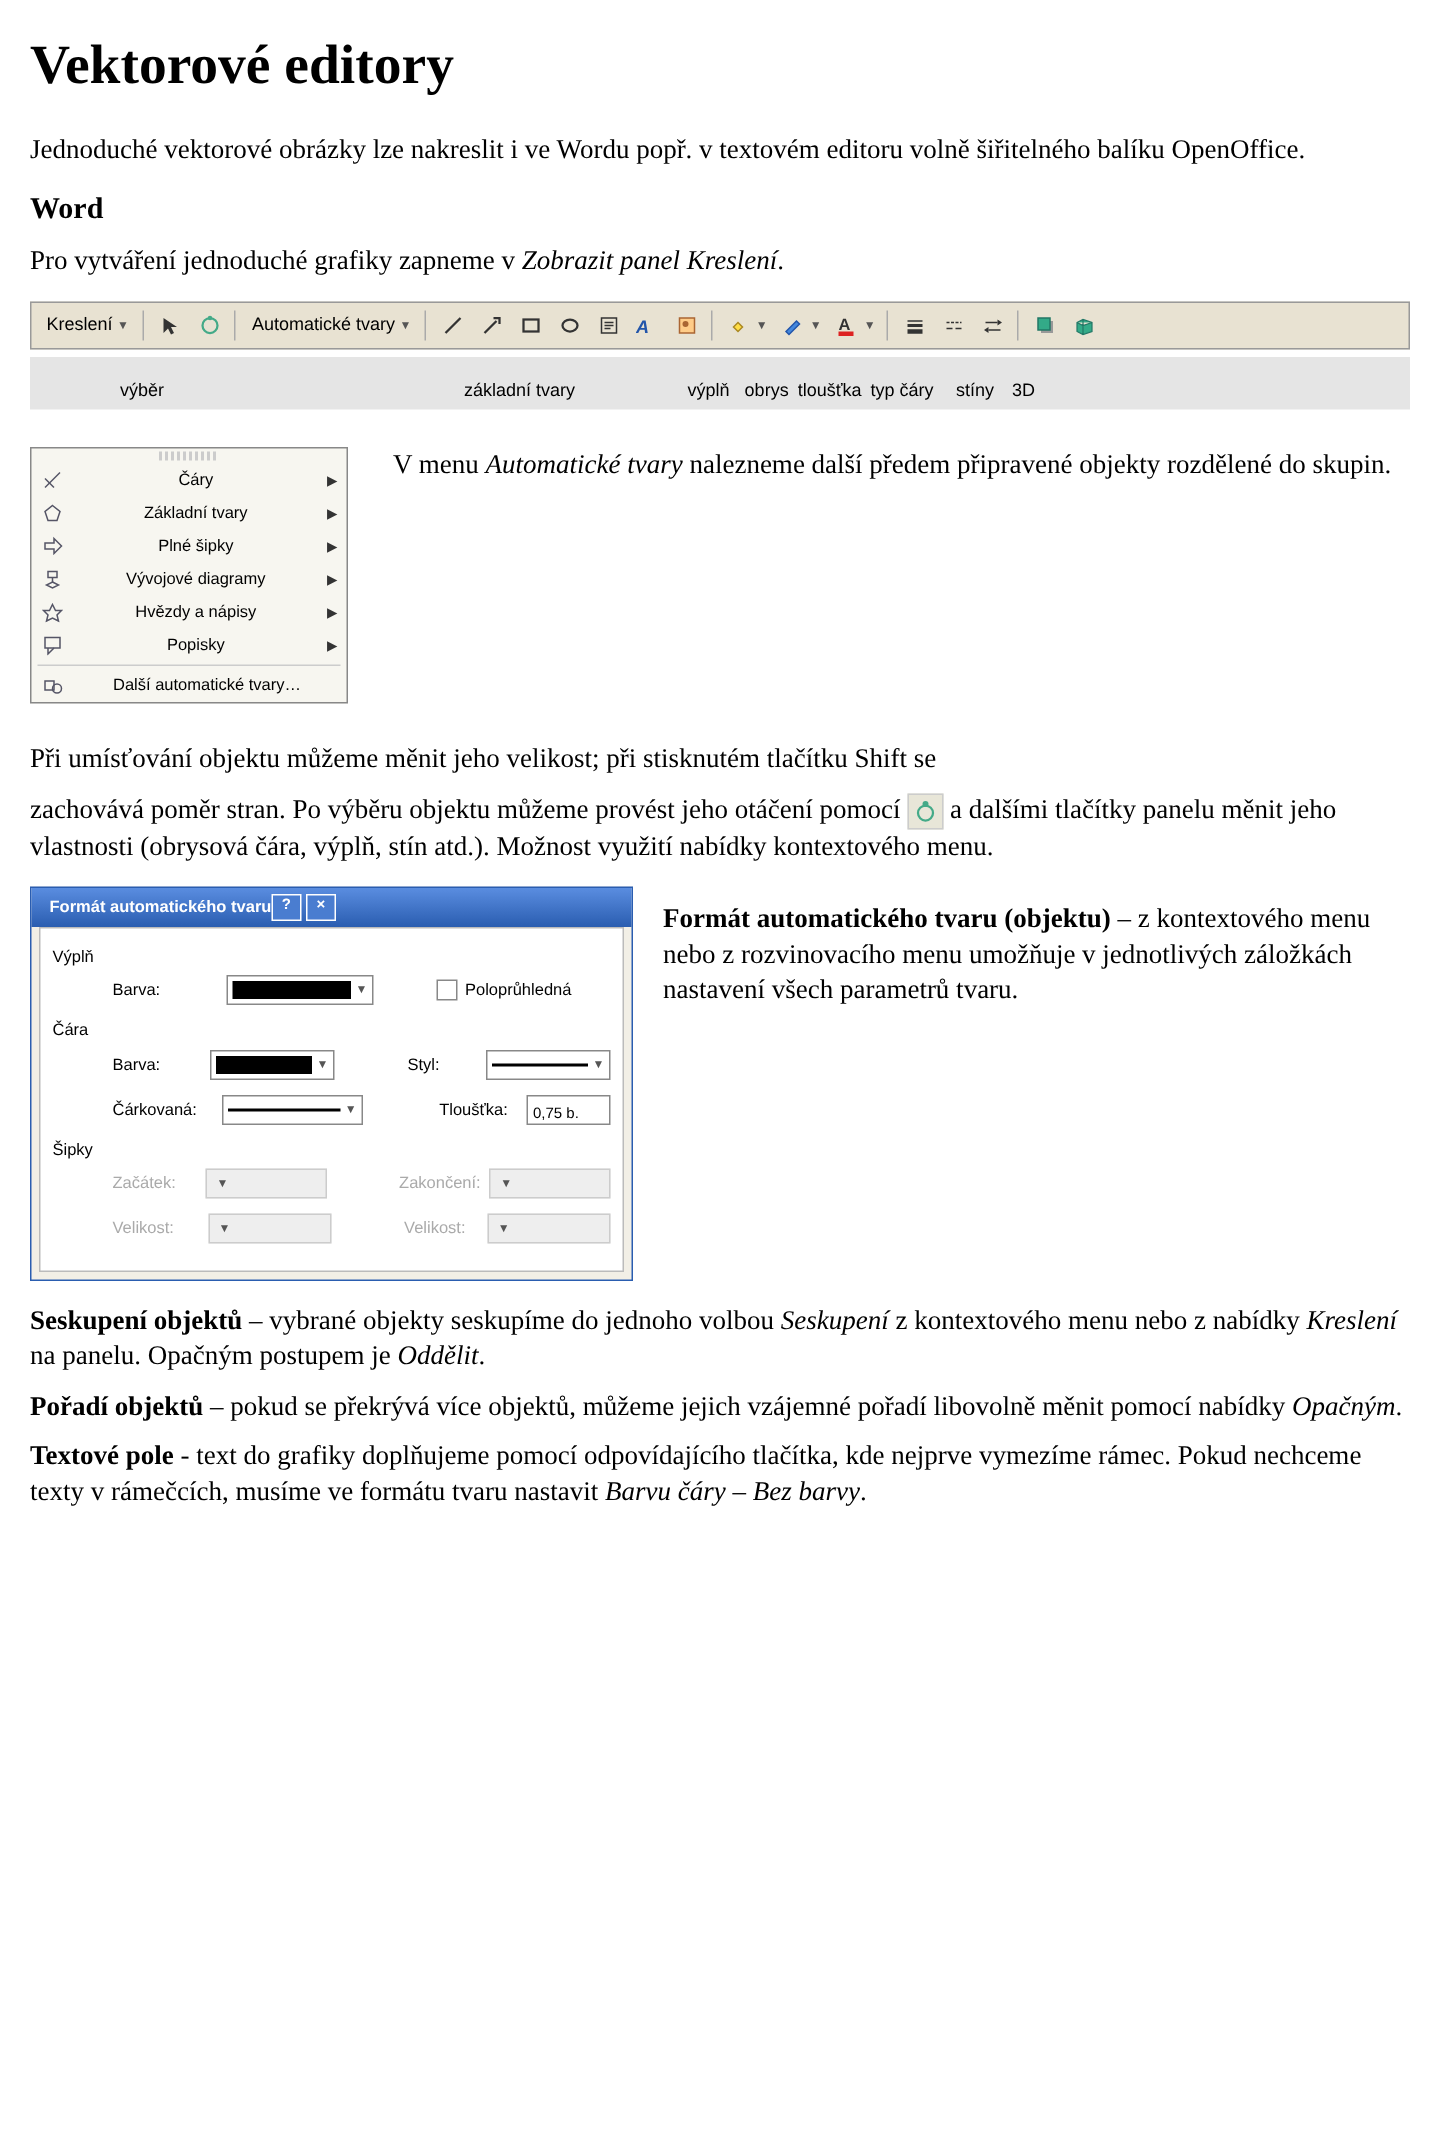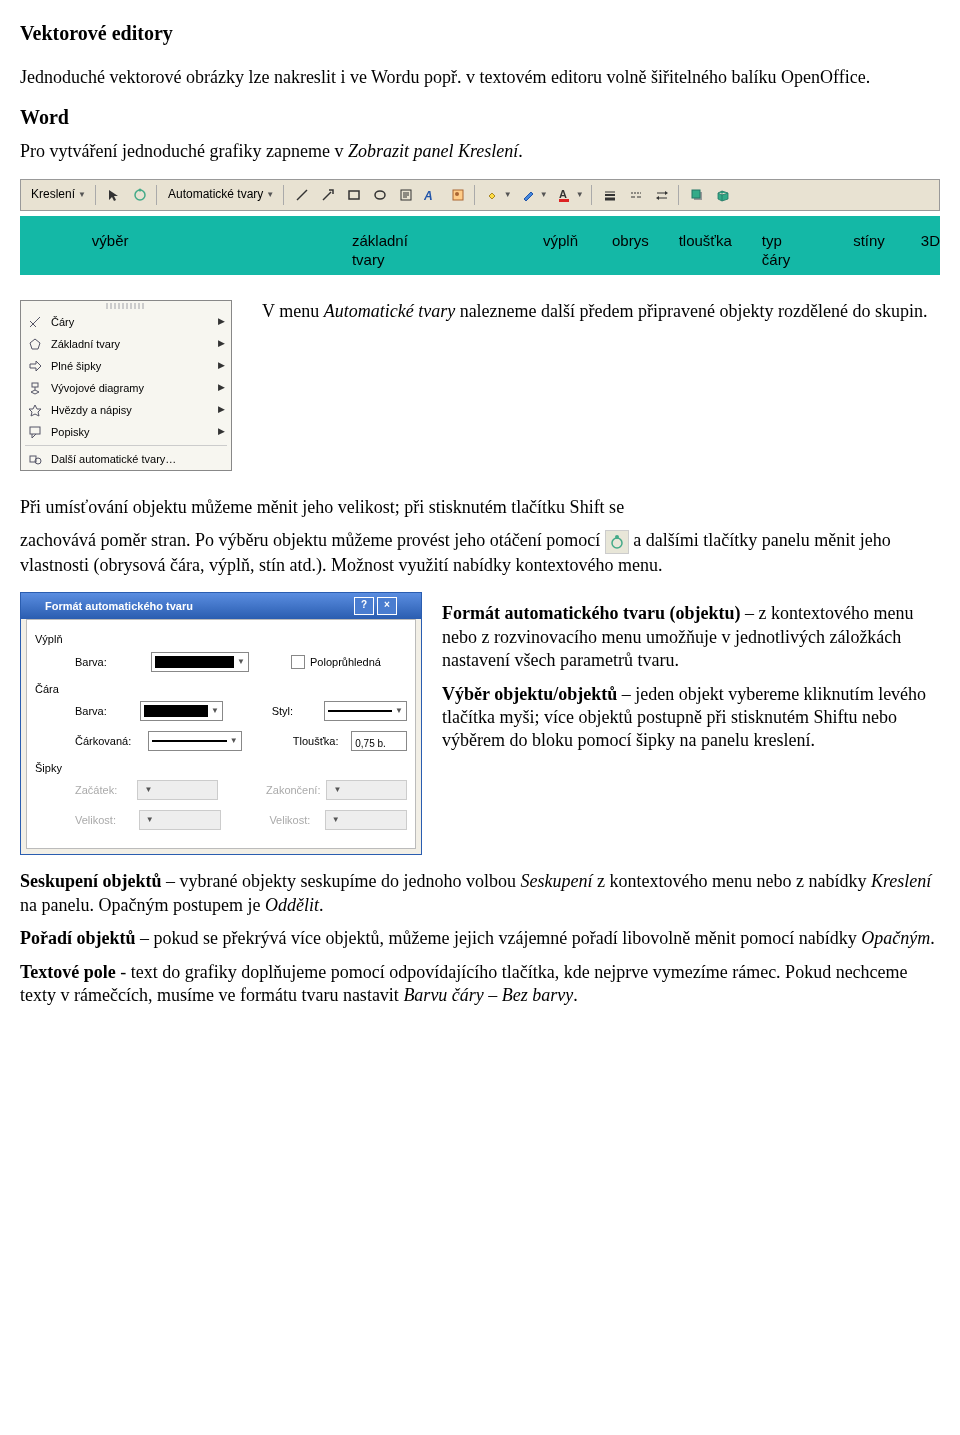--- a/index.html
+++ b/index.html
@@ -6,21 +6,21 @@
     margin: 0;
     padding: 20px;
     font-family: "Times New Roman", serif;
     font-size: 18px;
     line-height: 1.3;
     color: #000;
     background: #fff;
     width: 920px;
   }
   h1 {
-    font-size: 20px;
+    font-size: 37px;
     font-weight: bold;
     margin: 0 0 20px 0;
   }
   h2 {
     font-size: 20px;
     font-weight: bold;
     margin: 15px 0 10px 0;
   }
   p {
     margin: 10px 0;
@@ -66,36 +66,36 @@
   .toolbar .icon-btn.drop {
     width: 32px;
     justify-content: space-around;
   }
   .dropdown-arrow {
     font-size: 8px;
     color: #555;
   }
 
   .toolbar-labels {
-    background: #14b8a6;
+    background: #e5e5e5;
     padding: 15px 0 5px 0;
     font-family: Tahoma, Arial, sans-serif;
-    font-size: 15px;
+    font-size: 12px;
     display: flex;
     margin-bottom: 25px;
-    gap: 12px;
   }
   .toolbar-labels span { display: inline-block; }
 
   
   .autoshapes-section {
     display: flex;
     align-items: flex-start;
     gap: 30px;
     margin: 10px 0 25px 0;
+    text-align: center;
   }
   .menu-panel {
     background: #f7f6f0;
     border: 1px solid #888;
     font-family: Tahoma, Arial, sans-serif;
     font-size: 11px;
     width: 210px;
   }
   .menu-panel .grip {
     height: 6px;
@@ -149,24 +149,24 @@
     width: 400px;
     border: 1px solid #2a5db0;
     background: #f2efe6;
     font-family: Tahoma, Arial, sans-serif;
     font-size: 11px;
   }
   .dialog .titlebar {
     background: linear-gradient(#5a8de0, #2a5db0);
     color: #fff;
     font-weight: bold;
-    padding: 4px 24px;
-    display: flex;
-    align-items: center;
-    justify-content: space-between;
+    padding: 4px 12px;
+    display: flex;
+    align-items: center;
+    justify-content: flex-start;
   }
   .dialog .titlebar .tbtns { display: flex; gap: 3px; }
   .dialog .titlebar .tbtn {
     width: 18px;
     height: 16px;
     background: #4a7dd0;
     border: 1px solid #fff;
     color: #fff;
     font-size: 10px;
     text-align: center;
@@ -567,23 +567,20 @@
             <span class="dd">▼</span>
           </div>
       </div>
     </div>
   </div>
 
   <div class="format-text">
     <p>
       <span class="bold">Formát automatického tvaru (objektu)</span><span> – z kontextového menu nebo z rozvinovacího menu umožňuje v jednotlivých záložkách nastavení všech parametrů tvaru.</span>
     </p>
-    <p>
-      <span class="bold">Výběr objektu/objektů</span><span> – jeden objekt vybereme kliknutím levého tlačítka myši; více objektů postupně při stisknutém Shiftu nebo výběrem do bloku pomocí šipky na panelu kreslení.</span>
-    </p>
   </div>
 </div>
 
 <p>
   <span class="bold">Seskupení objektů</span><span> – vybrané objekty seskupíme do jednoho volbou </span><span class="italic">Seskupení</span><span> z kontextového menu nebo z nabídky </span><span class="italic">Kreslení</span><span> na panelu. Opačným postupem je </span><span class="italic">Oddělit</span>.
 </p>
 
 <p>
   <span class="bold">Pořadí objektů</span><span> – pokud se překrývá více objektů, můžeme jejich vzájemné pořadí libovolně měnit pomocí nabídky </span><span class="italic">Opačným</span>.
 </p>

